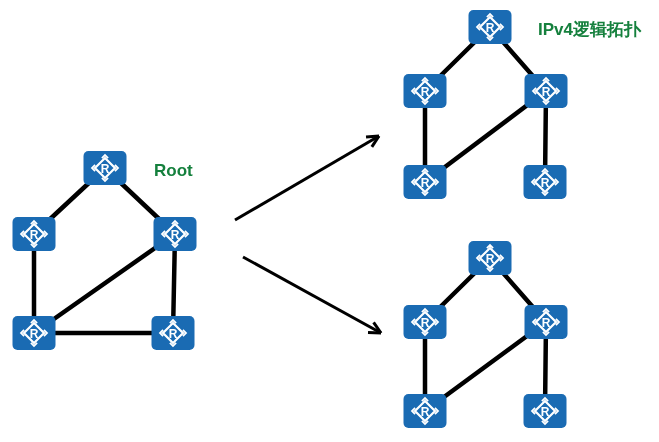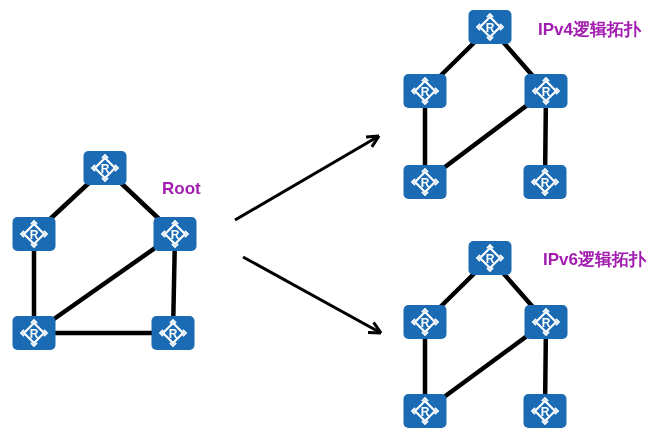--- a/index.html
+++ b/index.html
@@ -19,25 +19,25 @@
     position: absolute;
     left: 0;
     top: 0;
     width: 659px;
     height: 442px;
   }
   .lbl {
     position: absolute;
     font-weight: bold;
     font-size: 17px;
-    color: #a21caf;
+    color: #15803d;
     white-space: nowrap;
     line-height: 20px;
   }
-  .lbl-root     { left: 154px; top: 179px; margin-left: 8px; }
+  .lbl-root     { left: 154px; top: 161px; }
   .lbl-physical { left: 76px;  top: 362px; }
   .lbl-ipv4     { left: 538px; top: 20px;  }
   .lbl-ipv6     { left: 543px; top: 250px; }
 </style>
 </head>
 <body>
 
 <div id="stage">
   <svg id="diagram-svg" viewBox="0 0 659 442" xmlns="http://www.w3.org/2000/svg">
       <line x1="105" y1="168" x2="34" y2="234" stroke="#000000" stroke-width="4.5" stroke-linecap="round"></line>
@@ -153,14 +153,13 @@
       <g transform="translate(523.5,394)">
         <rect x="0" y="0" width="43" height="34" rx="5" fill="#1a6bb3"></rect>
         <path d="M21.5 7 L31.5 17 L21.5 27 L11.5 17 Z" fill="none" stroke="#ffffff" stroke-width="2.2"></path>
         <path d="M18.4 7.1 L21.5 4 L24.6 7.1 M18.4 26.9 L21.5 30 L24.6 26.9 M11.6 13.9 L8.5 17 L11.6 20.1 M31.4 13.9 L34.5 17 L31.4 20.1" fill="none" stroke="#ffffff" stroke-width="1.8"></path>
         <text x="21.5" y="21.6" text-anchor="middle" font-size="12" font-weight="bold" fill="#ffffff" font-family="&quot;Liberation Sans&quot;, sans-serif">R</text>
       </g>
     </svg>
 
   <div class="lbl lbl-root">Root</div>
   <div class="lbl lbl-ipv4">IPv4逻辑拓扑</div>
-  <div class="lbl lbl-ipv6">IPv6逻辑拓扑</div>
 </div>
 
 </body></html>

